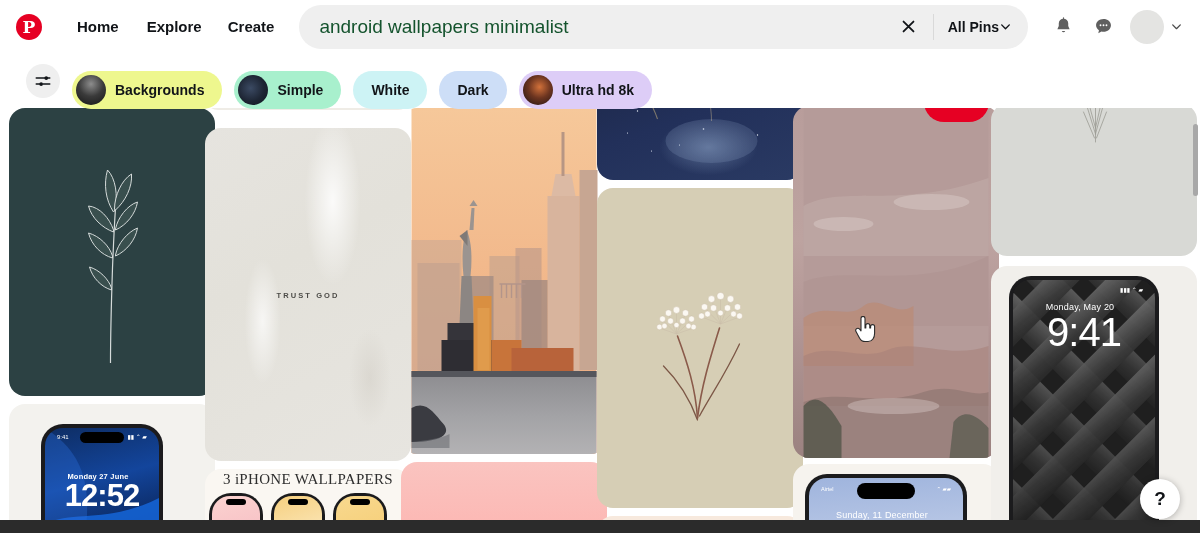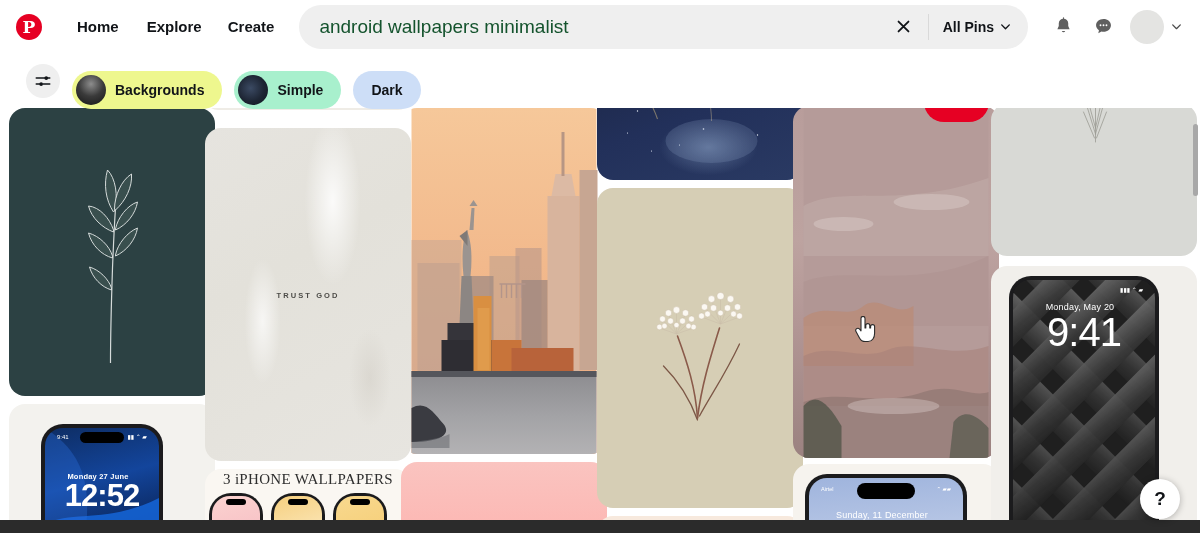--- a/index.html
+++ b/index.html
@@ -52,21 +52,21 @@
     white-space: nowrap; overflow: hidden;
     cursor: text;
   }
   .clearbtn {
     width: 36px; height: 36px; margin-right: 6px;
     display: flex; align-items: center; justify-content: center;
     cursor: pointer; flex: 0 0 auto;
   }
   .divider-v { width: 1px; height: 26px; background: #d9d9d9; flex:0 0 auto; }
   .allpins {
-    display: flex; align-items: center; gap: 5px;
+    display: flex; align-items: center; 
     padding: 0 16px 0 14px; height: 44px;
     font-size: 14px; font-weight: bold; color: #111418;
     cursor: pointer; flex: 0 0 auto;
     white-space: nowrap;
   }
   .hicon {
     width: 34px; height: 34px; margin-left: 6px;
     display: flex; align-items: center; justify-content: center;
     cursor: pointer; flex: 0 0 auto;
   }
@@ -280,25 +280,32 @@
   <div class="chip has-thumb" id="chip0" style="background: rgb(238, 247, 142);">
     <div class="chipthumb" style="background:radial-gradient(circle at 50% 30%, #8d8d8d 0%, #3a3a3a 48%, #151515 100%);"></div>
     <span>Backgrounds</span>
   </div>
 
   <div class="chip has-thumb" id="chip1" style="background: rgb(168, 240, 205);">
     <div class="chipthumb" style="background:radial-gradient(circle at 42% 44%, #3b4a63 0%, #1d2533 55%, #11161f 100%);"></div>
     <span>Simple</span>
   </div>
 
+  <div class="chip" id="chip2" style="background: rgb(205, 243, 245);">
+    <span>White</span>
+  </div>
 
   <div class="chip" id="chip3" style="background: rgb(205, 222, 247);">
     <span>Dark</span>
   </div>
 
+  <div class="chip has-thumb" id="chip4" style="background: rgb(221, 205, 247);">
+    <div class="chipthumb" style="background:radial-gradient(circle at 55% 40%, #d2713a 0%, #6d3520 45%, #181012 100%);"></div>
+    <span>Ultra hd 8k</span>
+  </div>
 </div>
 
 <div class="grid">
 
   <div class="col" style="left:9px;">
 
     <div class="pin art-green" style="top:0px; height:288px;">
       <svg viewBox="0 0 185 288" style="position:absolute;inset:0;width:100%;height:100%">
         <g stroke="#e8eceb" fill="none" stroke-width="1" opacity=".9">
           <path d="M91 255 C91 220 92 190 93 160 C94 135 95 115 96 100" stroke-width="1.2"></path>

